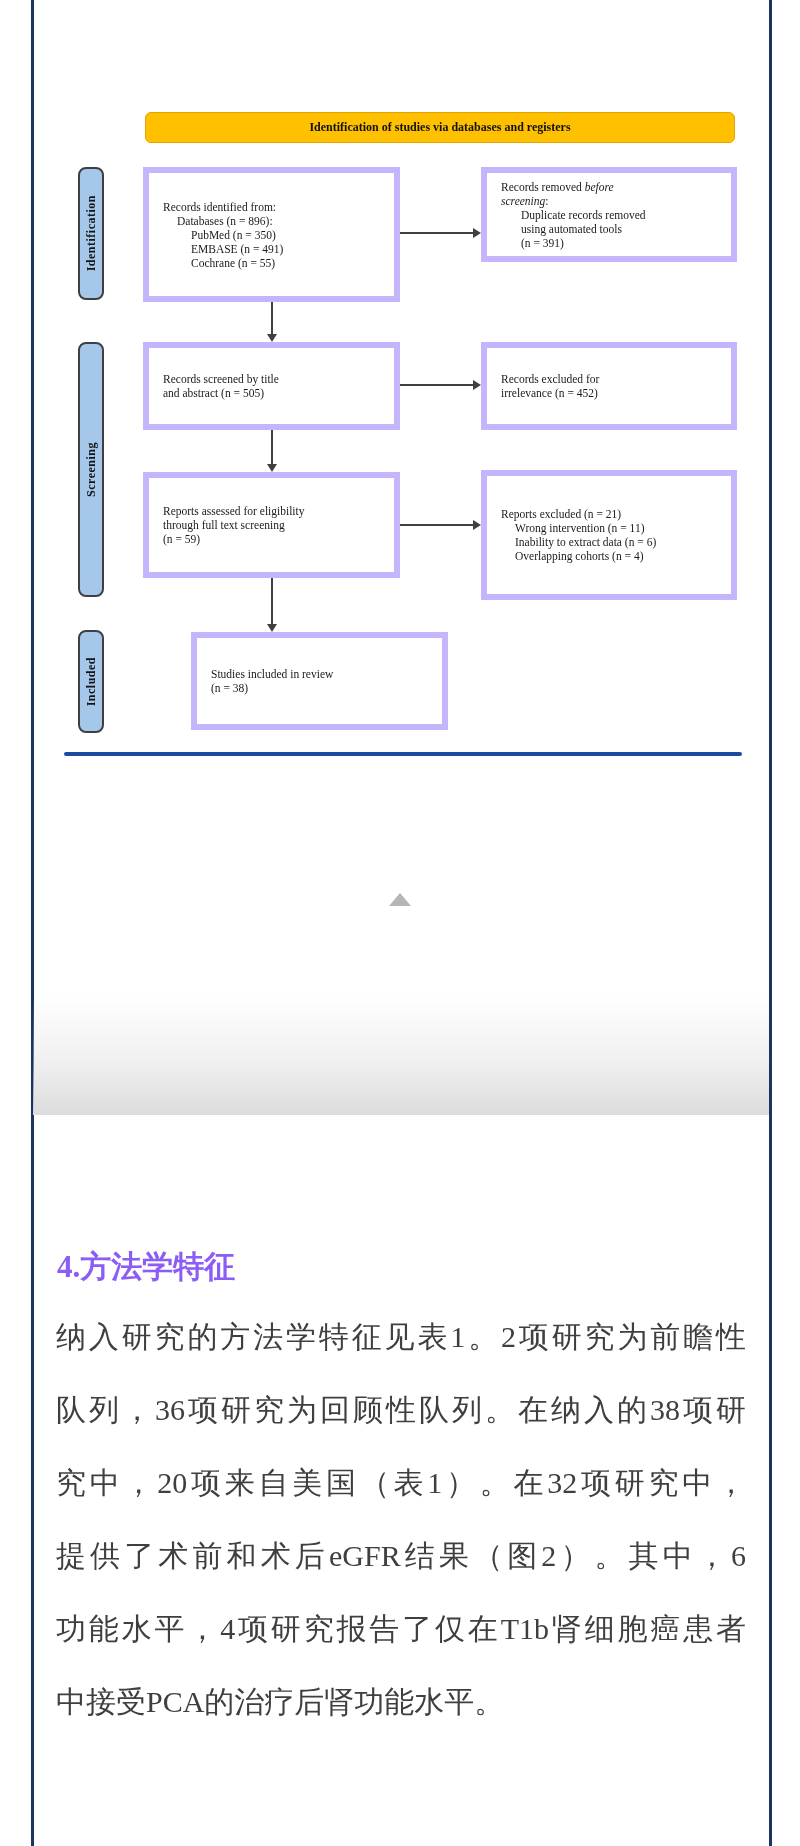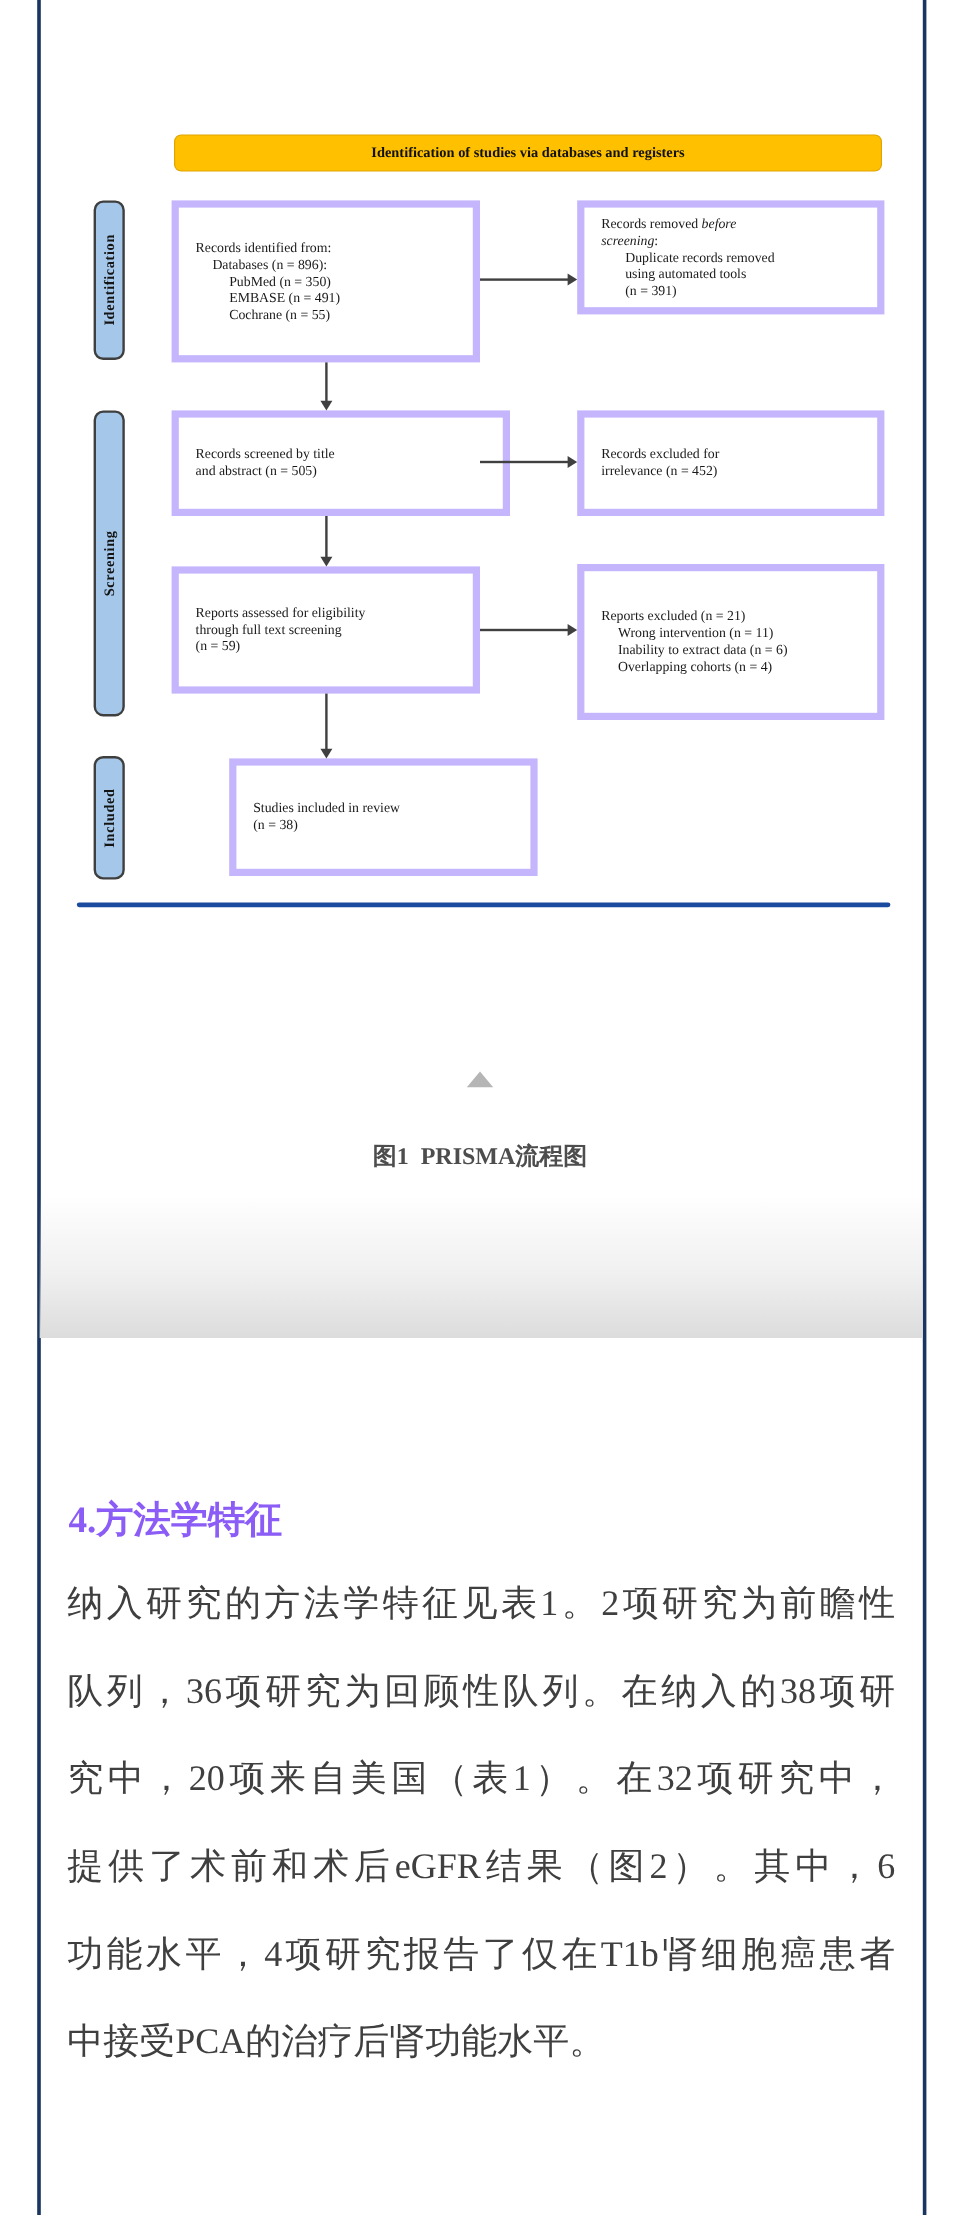--- a/index.html
+++ b/index.html
@@ -76,21 +76,21 @@
   </div>
 
   <div class="fbox" style="left:143px;top:167px;width:257px;height:135px;">
     <div>Records identified from:</div>
     <div class="in1">Databases (n = 896):</div>
     <div class="in2">PubMed (n = 350)</div>
     <div class="in2">EMBASE (n = 491)</div>
     <div class="in2">Cochrane (n = 55)</div>
   </div>
 
-  <div class="fbox" style="left:143px;top:342px;width:282px;height:88px;">
+  <div class="fbox" style="left:143px;top:342px;width:257px;height:88px;">
     <div>Records screened by title</div>
     <div>and abstract (n = 505)</div>
   </div>
 
   <div class="fbox" style="left:143px;top:472px;width:257px;height:106px;">
     <div>Reports assessed for eligibility</div>
     <div>through full text screening</div>
     <div>(n = 59)</div>
   </div>
 
@@ -123,21 +123,20 @@
   <div class="harrow" style="left:400px;top:384px;width:74px;"></div>
   <div class="harrow" style="left:400px;top:524px;width:74px;"></div>
   <div class="varrow" style="left:271px;top:302px;height:33px;"></div>
   <div class="varrow" style="left:271px;top:430px;height:35px;"></div>
   <div class="varrow" style="left:271px;top:578px;height:47px;"></div>
 
   <div class="divider"></div>
 
   <div class="collapse-tri"></div>
 
-  <div class="fig-caption">图1  PRISMA流程图</div>
 
   <div class="fade-band"></div>
 
   <div class="sec-heading">4.方法学特征</div>
 
   <div class="para">
     <div class="pline just">纳入研究的方法学特征见表1。2项研究为前瞻性</div>
     <div class="pline just">队列，36项研究为回顾性队列。在纳入的38项研</div>
     <div class="pline just">究中，20项来自美国（表1）。在32项研究中，</div>
     <div class="pline just">提供了术前和术后eGFR结果（图2）。其中，6</div>

